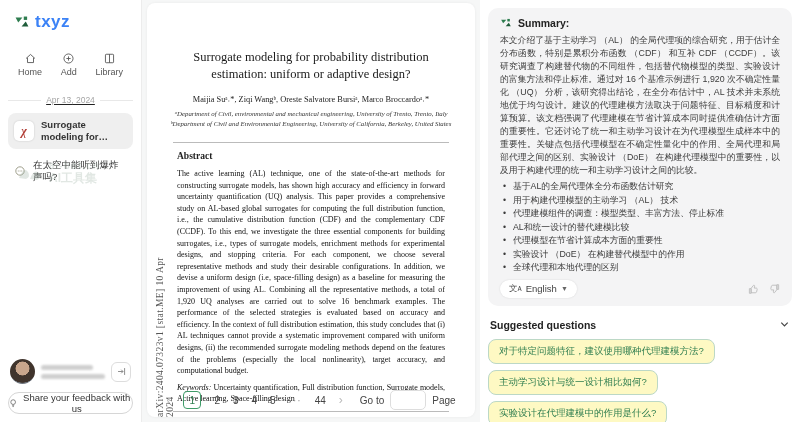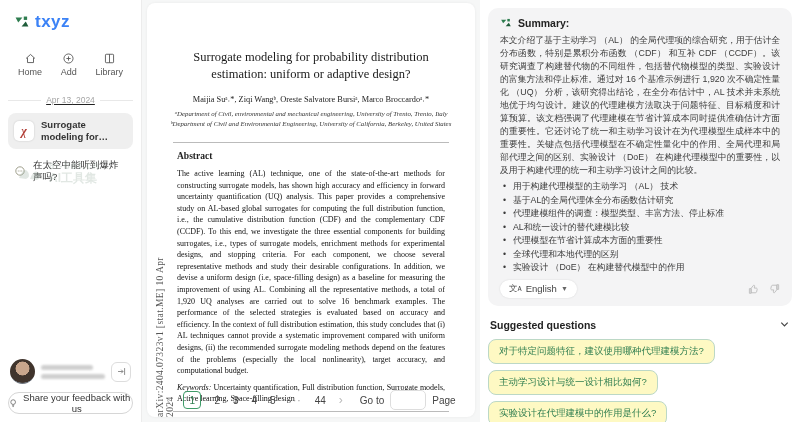--- a/index.html
+++ b/index.html
@@ -225,27 +225,27 @@
       <div class="summary-head">
         <svg width="12" height="12" viewBox="0 0 20 20">
           <path d="M2 4.5 h8.5 l-5.2 6 z" fill="#2e7d4f"></path>
           <path d="M18 15.5 h-8.5 l5.2 -6 z" fill="#1f5c3a"></path>
           <rect x="12.2" y="3.2" width="4.2" height="4.2" fill="#2e7d4f"></rect>
         </svg>
         <span class="summary-title">Summary:</span>
       </div>
       <div class="summary-body">本文介绍了基于主动学习 （AL） 的全局代理项的综合研究，用于估计全分布函数，特别是累积分布函数 （CDF） 和互补 CDF （CCDF）。该研究调查了构建替代物的不同组件，包括替代物模型的类型、实验设计的富集方法和停止标准。通过对 16 个基准示例进行 1,920 次不确定性量化 （UQ） 分析，该研究得出结论，在全分布估计中，AL 技术并未系统地优于均匀设计。建议的代理建模方法取决于问题特征、目标精度和计算预算。该文档强调了代理建模在节省计算成本同时提供准确估计方面的重要性。它还讨论了统一和主动学习设计在为代理模型生成样本中的重要性。关键点包括代理模型在不确定性量化中的作用、全局代理和局部代理之间的区别、实验设计 （DoE） 在构建代理模型中的重要性，以及用于构建代理的统一和主动学习设计之间的比较。</div>
       <ul class="summary-bullets">
+        <li>基于AL的全局代理体全分布函数估计研究</li>
         <li>用于构建代理模型的主动学习 （AL） 技术</li>
-        <li>基于AL的全局代理体全分布函数估计研究</li>
         <li>代理建模组件的调查：模型类型、丰富方法、停止标准</li>
         <li>AL和统一设计的替代建模比较</li>
         <li>代理模型在节省计算成本方面的重要性</li>
+        <li>实验设计 （DoE） 在构建替代模型中的作用</li>
         <li>全球代理和本地代理的区别</li>
-        <li>实验设计 （DoE） 在构建替代模型中的作用</li>
       </ul>
       <div class="card-foot">
         <button class="lang-pill">
           <span class="lang-icon">文ᴀ</span>
           <span class="lang-text">English</span>
           <span class="lang-caret">▼</span>
         </button>
         <div class="feedback-icons">
           <svg class="thumb" viewBox="0 0 14 14" fill="none" stroke="#b9b9b9" stroke-width="1">
             <path d="M1.6 6.6 h2 v5.4 h-2 z"></path>

